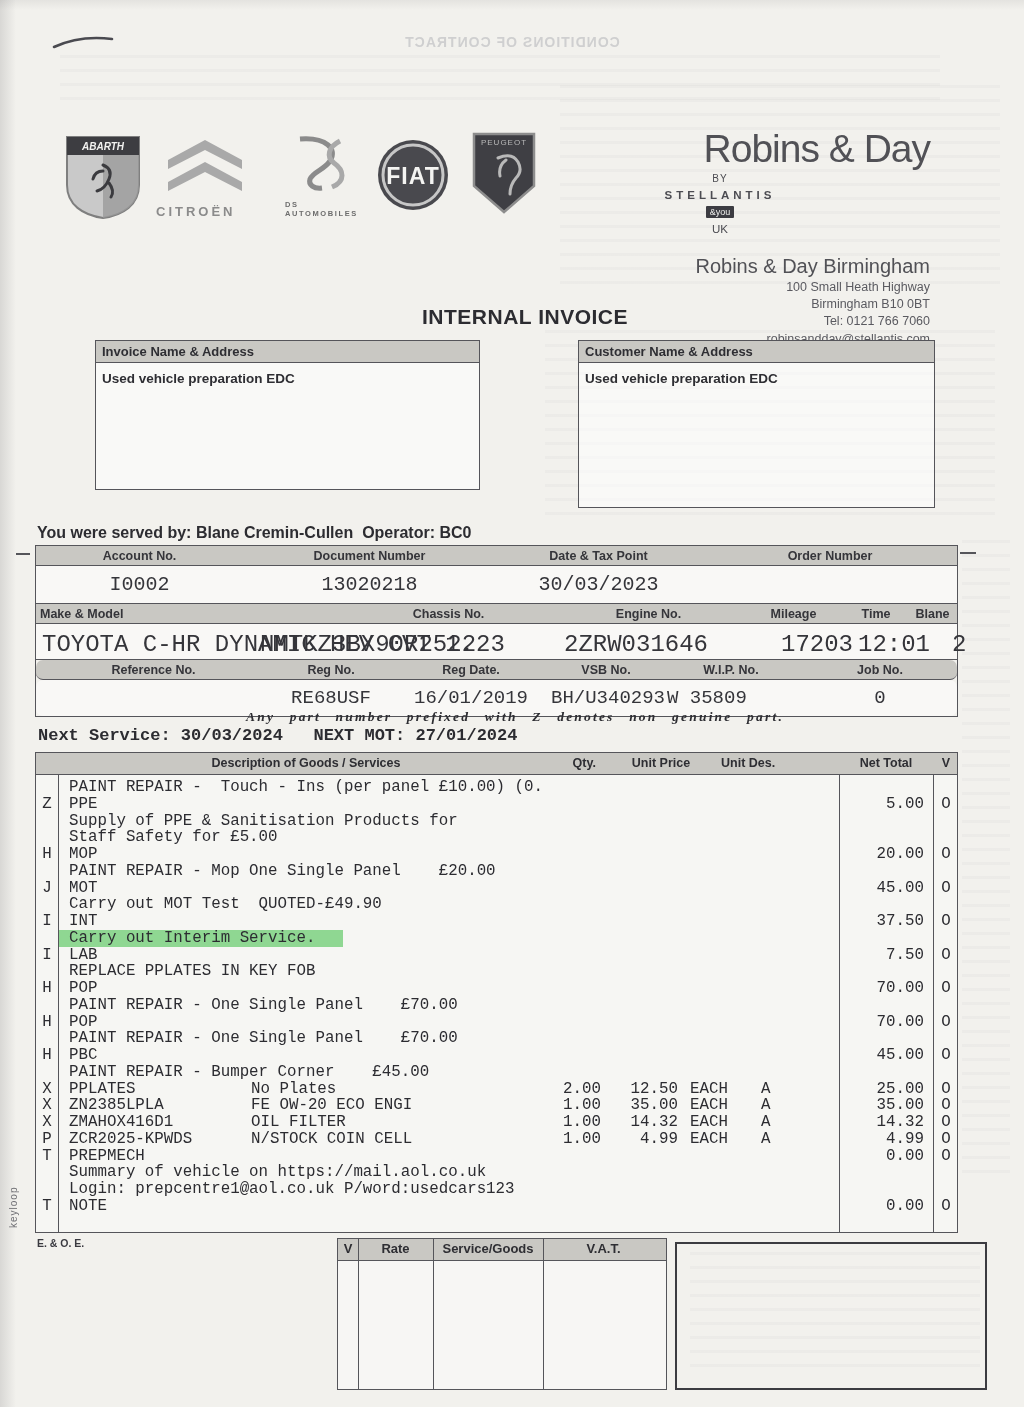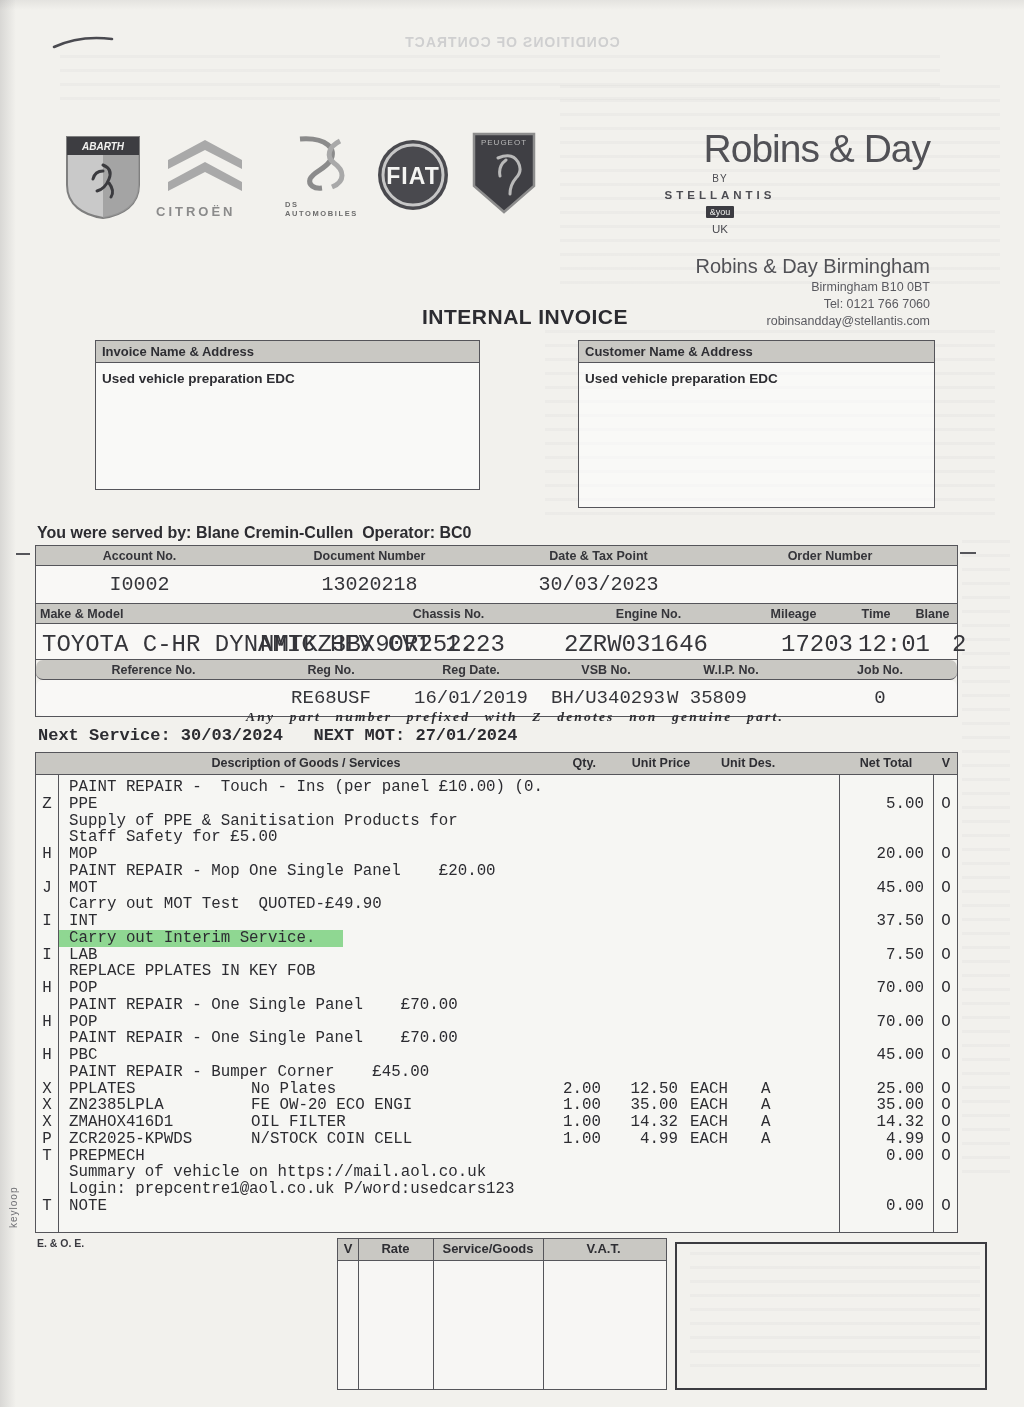--- a/index.html
+++ b/index.html
@@ -174,20 +174,21 @@
 
   <div class="dealer">
     <div class="wordmark">Robins &amp; Day</div>
     <div class="byline">
       <span class="by">BY</span>
       <span class="stellantis">STELLANTIS</span>
       <span class="badge">&amp;you</span>
       <span>UK</span>
     </div>
     <div class="dealer-name">Robins &amp; Day Birmingham</div>
+    <div class="dealer-line">100 Small Heath Highway</div>
     <div class="dealer-line">Birmingham B10 0BT</div>
     <div class="dealer-line">Tel: 0121 766 7060</div>
     <div class="dealer-line">robinsandday@stellantis.com</div>
   </div>
 
   <div class="doc-title">INTERNAL INVOICE</div>
 
   <div class="addr-box box-invoice">
     <div class="bar">Invoice Name &amp; Address</div>
     <div class="content">Used vehicle preparation EDC</div>

